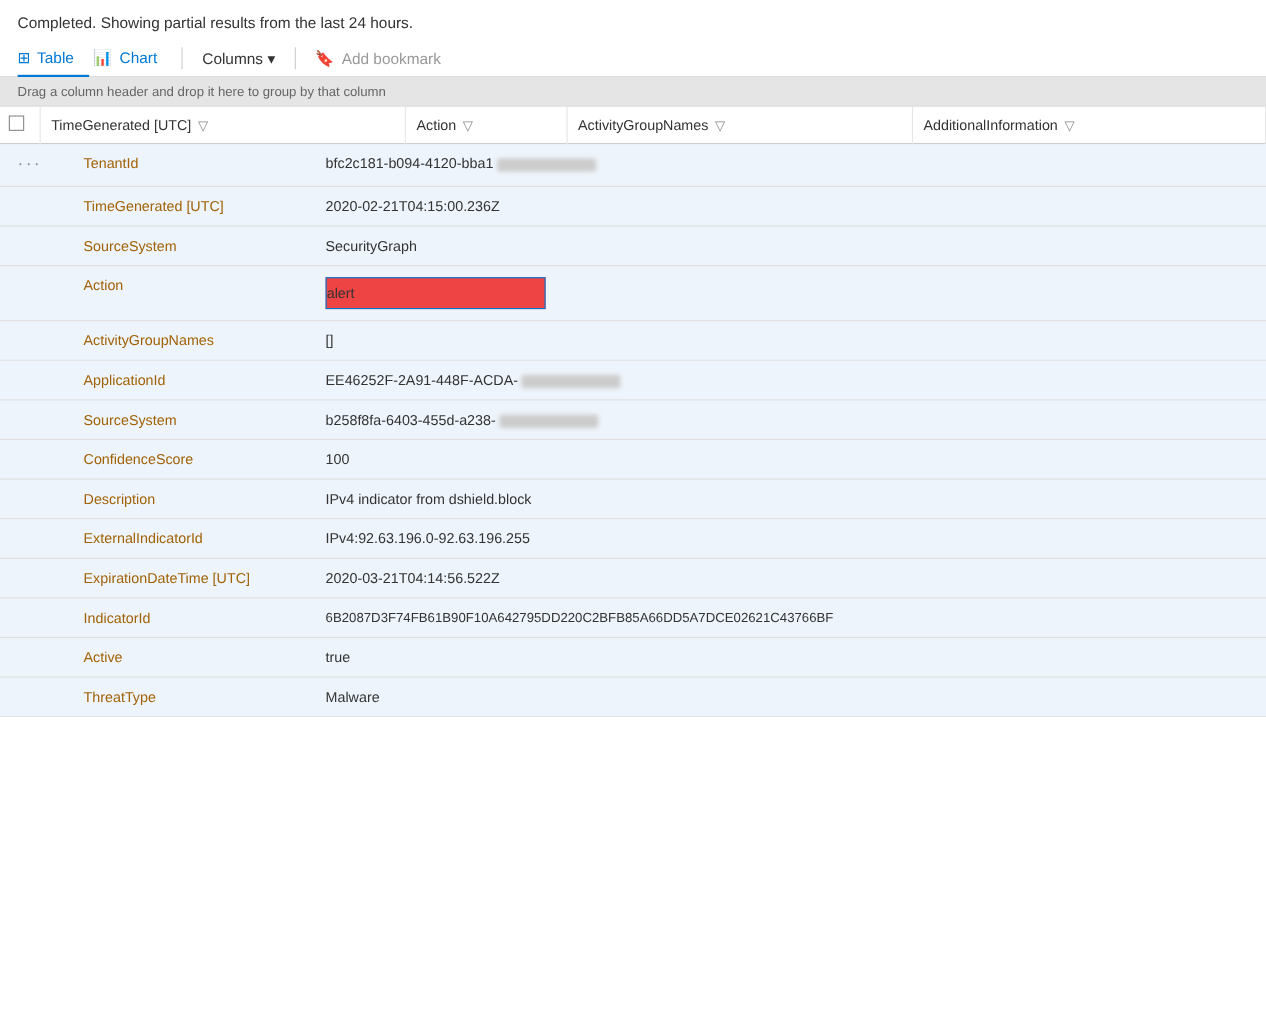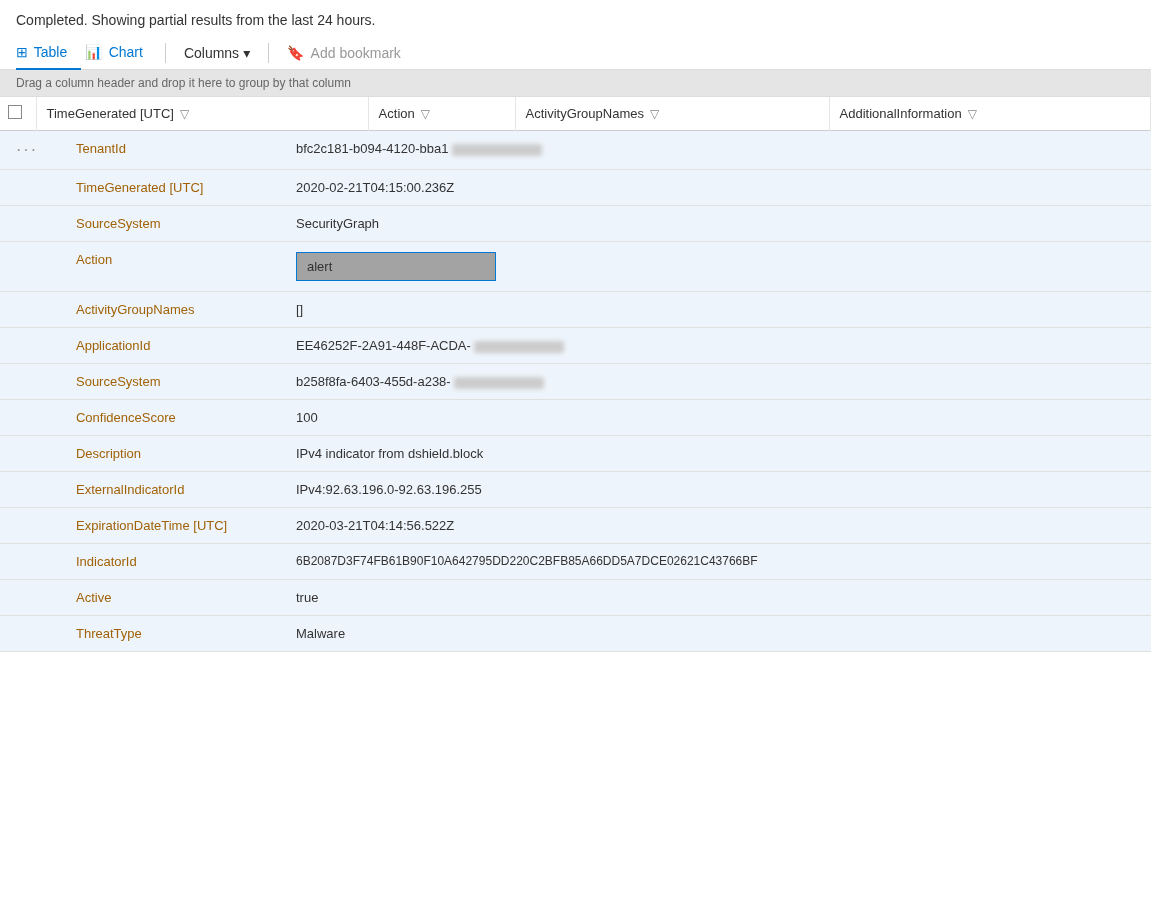--- a/index.html
+++ b/index.html
@@ -159,22 +159,22 @@
       font-weight: 400;
     }
 
     .details-table .val-cell {
       color: #333;
       flex: 1;
     }
 
     .action-value-cell {
       border: 1.5px solid #0078d4;
-      padding: 6px 10px;
-      background: #a3a3a3;
+      padding: 6px 0;
+      background: #ef4444;
       display: inline-block;
       min-width: 200px;
     }
 
     .dots-btn {
       color: #888;
       cursor: pointer;
       padding: 0 6px;
       font-size: 16px;
       letter-spacing: 2px;

